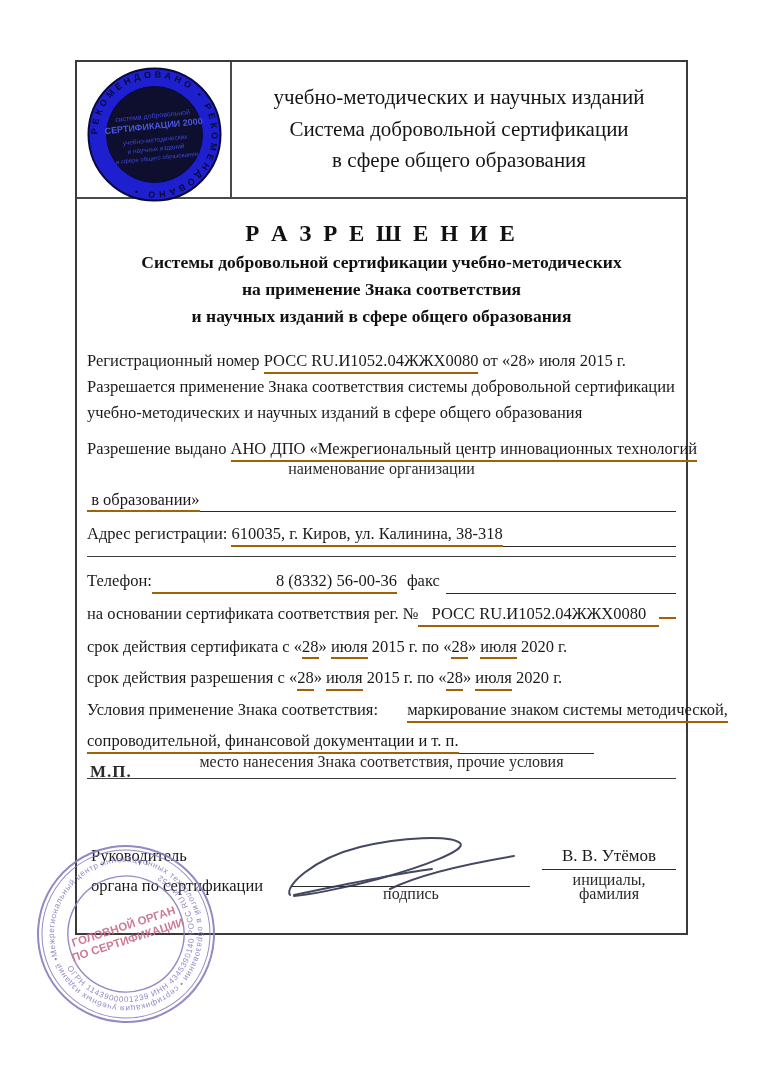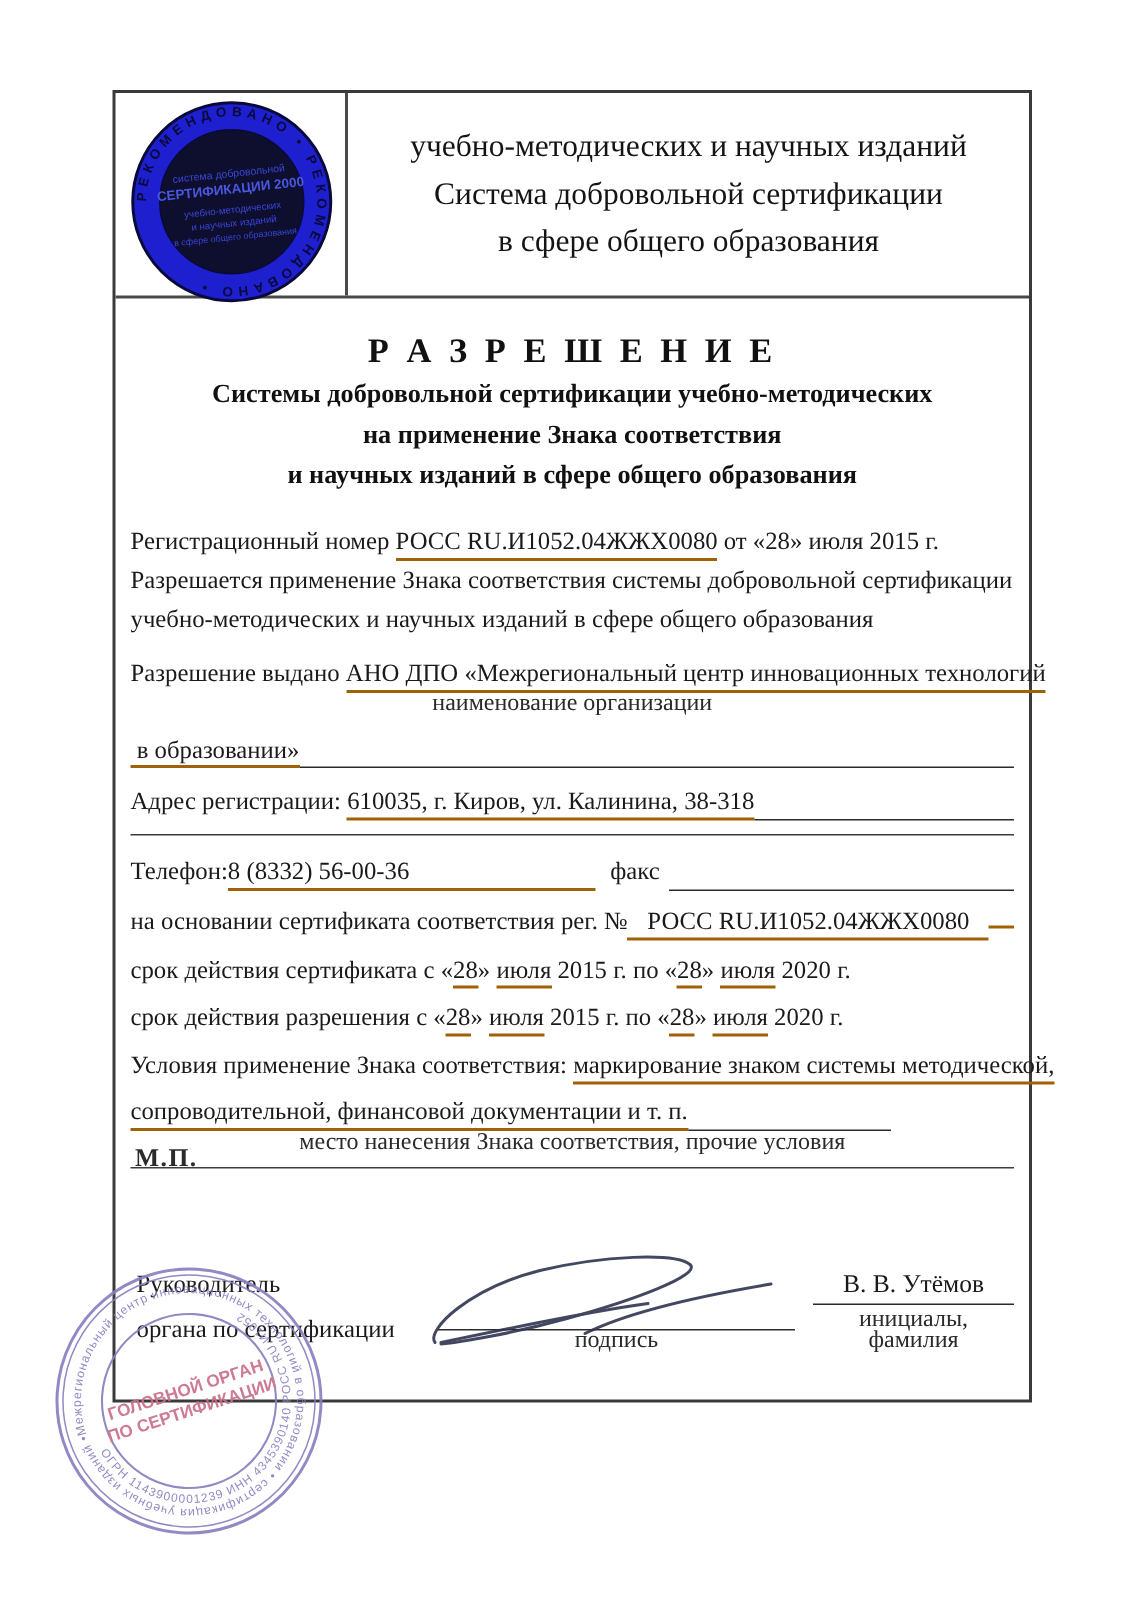--- a/index.html
+++ b/index.html
@@ -36,25 +36,25 @@
   .r-reg { margin-top:20px; }
   .r-para { line-height:26px; }
   .r-issued { margin-top:12px; }
   .r-cont { margin-top:13px; }
   .r-addr { margin-top:11px; }
   .r-blank1 { margin-top:9px; }
   .r-phone { margin-top:13px; }
   .r-certref { margin-top:9px; }
   .r-val1 { margin-top:9px; }
   .r-val2 { margin-top:8px; }
-  .r-cond { margin-top:8px; }
+  .r-cond { margin-top:8px;gap:25px; }
   .r-cond2 { margin-top:7px; width:86%; }
   .r-cap2 { margin-top:1px; }
   .r-blank2 { margin-top:9px; }
-  .phone-seg { display:inline-block; width:245px; text-align:left; }
+  .phone-seg { display:inline-block; width:245px; text-align:right; }
   .certref-seg { display:inline-block; width:262px; text-align:center; }
   .fax-label { margin:0 6px 0 10px; }
   
   .sign-block { display:flex; margin-top:62px; align-items:flex-end; }
   .sign-role { width:205px; font-size:16.5px; line-height:30px; padding-left:4px; }
   .sign-mid { width:238px; position:relative; }
   .sign-svg { position:absolute; left:-10px; bottom:0px; }
   .sign-line { border-bottom:1px solid #2b2b2b; height:46px; }
   .sign-right { flex:1; margin-left:12px; text-align:center; }
   .sign-name { border-bottom:1px solid #2b2b2b; font-size:17px; padding-bottom:1px; }

